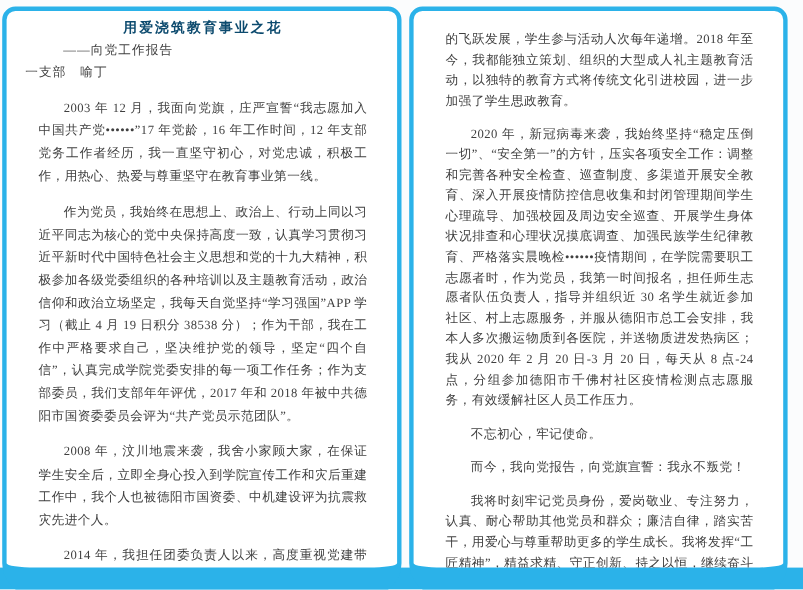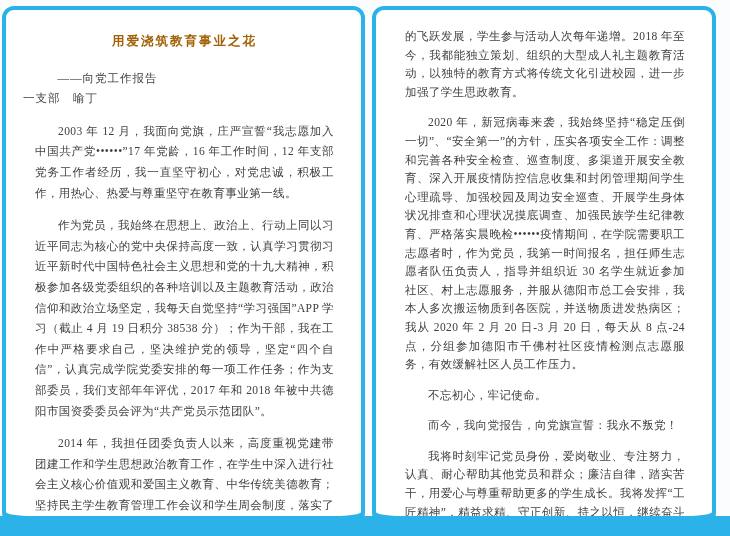--- a/index.html
+++ b/index.html
@@ -25,21 +25,21 @@
   .content{
     padding:5px 15px 0 17px;
     color:#3f3f3f;
     font-size:11.5px;
     letter-spacing:0.4px;
   }
   .page.left  .content{line-height:20.6px;}
   .page.right .content{line-height:18.6px;}
   .doc-title{
     text-align:center;font-size:12.5px;letter-spacing:2px;
-    font-weight:600;color:#a16207;margin:16px;
+    font-weight:600;color:#0c4a6e;margin:0;
   }
   .doc-subtitle{
     text-align:left;text-indent:3em;letter-spacing:1px;margin:0;
   }
   .doc-author{
     letter-spacing:1px;margin:0;
   }
   p.body-par{
     margin:12px;text-align:justify;text-indent:2em;
   }
@@ -50,20 +50,21 @@
 
 <div class="accent-band"></div>
 
 <div class="page left">
   <div class="content">
     <p class="doc-title">用爱浇筑教育事业之花</p>
     <p class="doc-subtitle">——向党工作报告</p>
     <p class="doc-author">一支部　喻丁</p>
     <p class="body-par">2003 年 12 月，我面向党旗，庄严宣誓“我志愿加入中国共产党••••••”17 年党龄，16 年工作时间，12 年支部党务工作者经历，我一直坚守初心，对党忠诚，积极工作，用热心、热爱与尊重坚守在教育事业第一线。</p>
     <p class="body-par">作为党员，我始终在思想上、政治上、行动上同以习近平同志为核心的党中央保持高度一致，认真学习贯彻习近平新时代中国特色社会主义思想和党的十九大精神，积极参加各级党委组织的各种培训以及主题教育活动，政治信仰和政治立场坚定，我每天自觉坚持“学习强国”APP 学习（截止 4 月 19 日积分 38538 分）；作为干部，我在工作中严格要求自己，坚决维护党的领导，坚定“四个自信”，认真完成学院党委安排的每一项工作任务；作为支部委员，我们支部年年评优，2017 年和 2018 年被中共德阳市国资委委员会评为“共产党员示范团队”。</p>
+    <p class="body-par">2008 年，汶川地震来袭，我舍小家顾大家，在保证学生安全后，立即全身心投入到学院宣传工作和灾后重建工作中，我个人也被德阳市国资委、中机建设评为抗震救灾先进个人。</p>
     <p class="body-par">2014 年，我担任团委负责人以来，高度重视党建带团建工作和学生思想政治教育工作，在学生中深入进行社会主义核心价值观和爱国主义教育、中华传统美德教育；坚持民主学生教育管理工作会议和学生周会制度，落实了多民族学生的有效、有序管理；全年以“传统文化进校园”为主线，有计划地开展了各项活动；完善和扩大贫困学生帮扶力度；开展了国家奖学金和班级评优的推选评选活动；抓好了重点学生和特异群体学生教育工作，提高了处突能力••••••2014 年至今，在团队的努力下，我们推动了第二课堂活动“质”和“量”</p>
   </div>
 </div>
 
 <div class="page right">
   <div class="content">
     <p class="body-par no-indent">的飞跃发展，学生参与活动人次每年递增。2018 年至今，我都能独立策划、组织的大型成人礼主题教育活动，以独特的教育方式将传统文化引进校园，进一步加强了学生思政教育。</p>
     <p class="body-par">2020 年，新冠病毒来袭，我始终坚持“稳定压倒一切”、“安全第一”的方针，压实各项安全工作：调整和完善各种安全检查、巡查制度、多渠道开展安全教育、深入开展疫情防控信息收集和封闭管理期间学生心理疏导、加强校园及周边安全巡查、开展学生身体状况排查和心理状况摸底调查、加强民族学生纪律教育、严格落实晨晚检••••••疫情期间，在学院需要职工志愿者时，作为党员，我第一时间报名，担任师生志愿者队伍负责人，指导并组织近 30 名学生就近参加社区、村上志愿服务，并服从德阳市总工会安排，我本人多次搬运物质到各医院，并送物质进发热病区；我从 2020 年 2 月 20 日-3 月 20 日，每天从 8 点-24 点，分组参加德阳市千佛村社区疫情检测点志愿服务，有效缓解社区人员工作压力。</p>
     <p class="body-par">不忘初心，牢记使命。</p>
     <p class="body-par">而今，我向党报告，向党旗宣誓：我永不叛党！</p>

